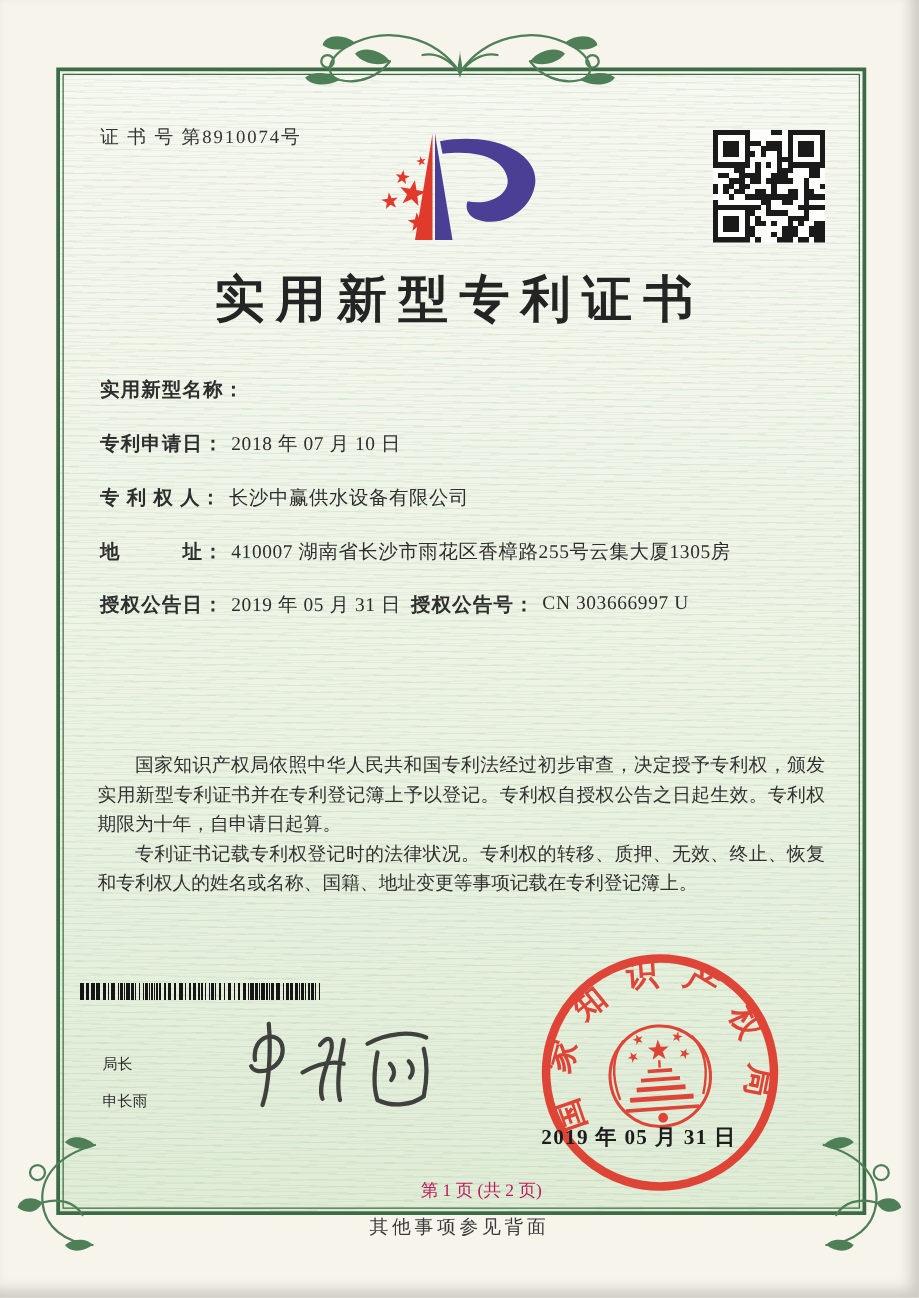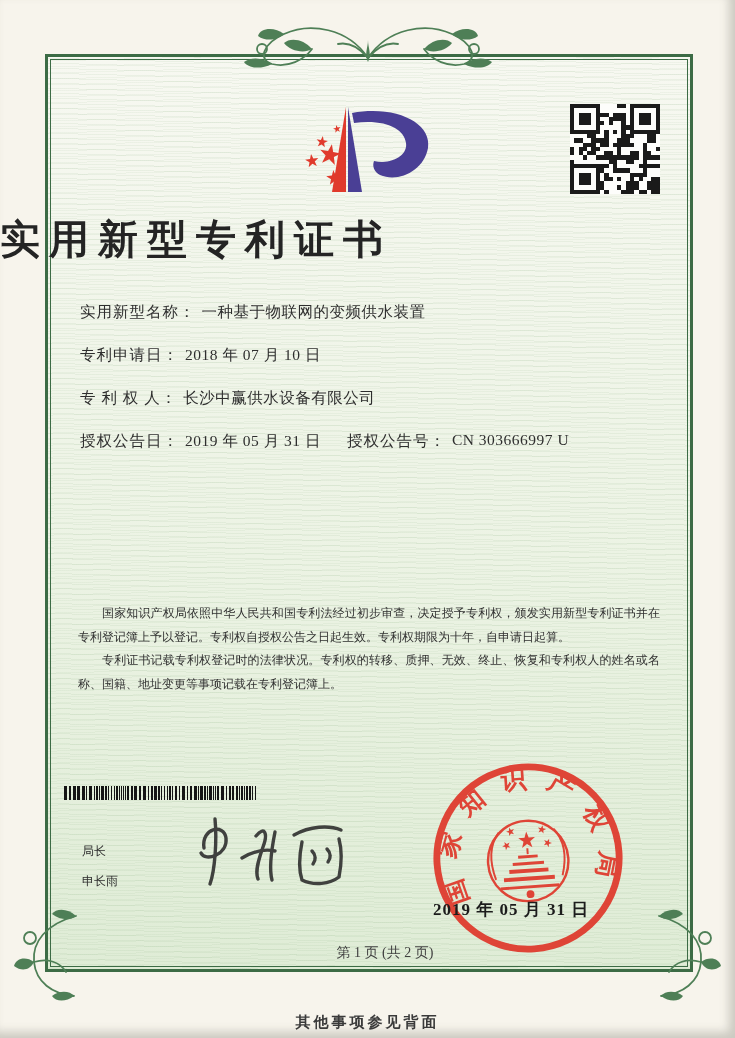--- a/index.html
+++ b/index.html
@@ -13,33 +13,33 @@
   
   .frame{position:absolute;left:45px;top:54px;width:648px;height:918px;
     border:3px solid var(--frame);
     background-image:
       repeating-linear-gradient(1.5deg, rgba(124,168,116,.10) 0 1px, rgba(0,0,0,0) 1px 5px),
       repeating-linear-gradient(-1.5deg, rgba(124,168,116,.08) 0 1px, rgba(0,0,0,0) 1px 6px),
       linear-gradient(180deg,#f7f8f1 0%,#ecf3e4 55%,#dfecd6 100%);}
   .frame::after{content:'';position:absolute;inset:2px;border:1px solid var(--frame);pointer-events:none;}
   .abs{position:absolute;}
   .cert-no{left:80px;top:100px;font-size:15px;letter-spacing:1.5px;color:#333;}
-  .title{left:0;right:0;top:212px;text-align:left;font-size:40px;font-weight:700;
+  .title{left:0;right:0;top:212px;text-align:center;font-size:40px;font-weight:700;
     letter-spacing:9px;color:#242424;}
   .fields{left:80px;top:302px;width:578px;font-size:15.5px;color:#2e2e2e;}
   .fields .row{height:43px;display:flex;align-items:flex-start;white-space:nowrap;}
-  .fields .lbl{white-space:pre;letter-spacing:1px;}
+  .fields .lbl{white-space:pre;letter-spacing:1px;font-weight:bold;}
   .fields .val{margin-left:6px;letter-spacing:.5px;}
-  .pair2{margin-left:26px;text-align:right;}
-  .bodytext{left:78px;top:602px;width:582px;font-size:12px;line-height:23.5px;
+  .pair2{margin-left:8px;text-align:right;}
+  .bodytext{left:78px;top:602px;width:582px;font-size:15px;line-height:23.5px;
     text-align:justify;color:#313131;}
   .bodytext p{text-indent:2em;}
   .director{left:82px;top:836px;font-size:12px;line-height:30px;color:#2c2c2c;}
-  .pageinfo{left:0;right:0;top:944px;text-align:center;font-size:14px;color:#404040;margin-left:35px;}
-  .footnote{left:0;right:0;top:1013px;text-align:center;font-size:15px;letter-spacing:3px;color:#3a3a3a;font-weight:bold;}
+  .pageinfo{left:0;right:0;top:944px;text-align:center;font-size:14px;color:#be185d;margin-left:35px;}
+  .footnote{left:0;right:0;top:972px;text-align:center;font-size:15px;letter-spacing:3px;color:#3a3a3a;}
   .sealdate{left:433px;top:898px;font-size:17px;font-weight:700;letter-spacing:1px;color:#1c1c1c;z-index:6;}
   svg{display:block;}
   .g-stroke{stroke:var(--orn);fill:none;stroke-width:1.8;stroke-linecap:round;}
   .g-fill{fill:var(--orn);stroke:none;}
 </style>
 </head>
 <body>
 
 <div class="page">
 
@@ -73,20 +73,21 @@
         <path class="g-stroke" d="M30,54 C44,50 56,54 62,64"></path>
       </g>
     </svg>
   </div>
   <div class="abs" style="left:641px;top:908px;z-index:3;">
     <svg width="90" height="95" viewBox="0 0 90 95">
       <use href="#corner-orn" transform="translate(90,0) scale(-1,1)"></use>
     </svg>
   </div>
 
+  <div class="abs cert-no">证 书 号 第8910074号</div>
 
   <div class="abs" style="left:286px;top:103px;">
     <svg width="150" height="92" viewBox="0 0 150 92">
       <path d="M66,10 C110,2 146,20 142,45 C138,68 112,80 94,72 C88,69 86,63 88,58 C106,62 122,52 120,40 C118,26 100,16 68,20 Z" fill="var(--logo-purple)"></path>
       <path d="M60,4 L46,89 L60,89 Z" fill="var(--logo-red)"></path>
       <path d="M62,4 L62,89 L76,89 Z" fill="var(--logo-purple)"></path>
       <g fill="var(--logo-red)">
         <polygon points="50.17,22.09 51.65,24.54 54.46,24.00 52.59,26.17 53.97,28.68 51.33,27.57 49.37,29.65 49.61,26.80 47.02,25.58 49.81,24.93"></polygon>
         <polygon points="36.84,33.06 37.67,37.27 41.91,37.96 38.16,40.05 38.82,44.30 35.67,41.38 31.83,43.32 33.64,39.42 30.61,36.37 34.87,36.88"></polygon>
         <polygon points="25.03,51.07 27.31,55.53 32.29,54.93 28.76,58.49 30.86,63.04 26.39,60.77 22.71,64.18 23.48,59.23 19.11,56.78 24.05,55.99"></polygon>
@@ -101,29 +102,32 @@
       <rect x="0" y="0" width="21" height="21" fill="#fdfdfb"></rect>
       <path id="qr-path" fill="#1a1a1a" d="M0 0h1v1h-1zM1 0h1v1h-1zM2 0h1v1h-1zM3 0h1v1h-1zM4 0h1v1h-1zM5 0h1v1h-1zM6 0h1v1h-1zM11 0h1v1h-1zM12 0h1v1h-1zM14 0h1v1h-1zM15 0h1v1h-1zM16 0h1v1h-1zM17 0h1v1h-1zM18 0h1v1h-1zM19 0h1v1h-1zM20 0h1v1h-1zM0 1h1v1h-1zM6 1h1v1h-1zM14 1h1v1h-1zM20 1h1v1h-1zM0 2h1v1h-1zM2 2h1v1h-1zM3 2h1v1h-1zM4 2h1v1h-1zM6 2h1v1h-1zM7 2h1v1h-1zM8 2h1v1h-1zM10 2h1v1h-1zM11 2h1v1h-1zM12 2h1v1h-1zM14 2h1v1h-1zM16 2h1v1h-1zM17 2h1v1h-1zM18 2h1v1h-1zM20 2h1v1h-1zM0 3h1v1h-1zM2 3h1v1h-1zM3 3h1v1h-1zM4 3h1v1h-1zM6 3h1v1h-1zM9 3h1v1h-1zM10 3h1v1h-1zM11 3h1v1h-1zM12 3h1v1h-1zM14 3h1v1h-1zM16 3h1v1h-1zM17 3h1v1h-1zM18 3h1v1h-1zM20 3h1v1h-1zM0 4h1v1h-1zM2 4h1v1h-1zM3 4h1v1h-1zM4 4h1v1h-1zM6 4h1v1h-1zM7 4h1v1h-1zM9 4h1v1h-1zM12 4h1v1h-1zM14 4h1v1h-1zM16 4h1v1h-1zM17 4h1v1h-1zM18 4h1v1h-1zM20 4h1v1h-1zM0 5h1v1h-1zM6 5h1v1h-1zM12 5h1v1h-1zM13 5h1v1h-1zM14 5h1v1h-1zM20 5h1v1h-1zM0 6h1v1h-1zM1 6h1v1h-1zM2 6h1v1h-1zM3 6h1v1h-1zM4 6h1v1h-1zM5 6h1v1h-1zM6 6h1v1h-1zM8 6h1v1h-1zM10 6h1v1h-1zM12 6h1v1h-1zM14 6h1v1h-1zM15 6h1v1h-1zM16 6h1v1h-1zM17 6h1v1h-1zM18 6h1v1h-1zM19 6h1v1h-1zM20 6h1v1h-1zM4 7h1v1h-1zM5 7h1v1h-1zM8 7h1v1h-1zM12 7h1v1h-1zM13 7h1v1h-1zM14 7h1v1h-1zM18 7h1v1h-1zM19 7h1v1h-1zM1 8h1v1h-1zM2 8h1v1h-1zM5 8h1v1h-1zM6 8h1v1h-1zM7 8h1v1h-1zM8 8h1v1h-1zM11 8h1v1h-1zM12 8h1v1h-1zM13 8h1v1h-1zM18 8h1v1h-1zM19 8h1v1h-1zM3 9h1v1h-1zM4 9h1v1h-1zM5 9h1v1h-1zM7 9h1v1h-1zM8 9h1v1h-1zM10 9h1v1h-1zM11 9h1v1h-1zM12 9h1v1h-1zM13 9h1v1h-1zM14 9h1v1h-1zM17 9h1v1h-1zM0 10h1v1h-1zM2 10h1v1h-1zM3 10h1v1h-1zM5 10h1v1h-1zM6 10h1v1h-1zM11 10h1v1h-1zM17 10h1v1h-1zM20 10h1v1h-1zM0 11h1v1h-1zM2 11h1v1h-1zM4 11h1v1h-1zM5 11h1v1h-1zM8 11h1v1h-1zM9 11h1v1h-1zM11 11h1v1h-1zM14 11h1v1h-1zM15 11h1v1h-1zM17 11h1v1h-1zM18 11h1v1h-1zM3 12h1v1h-1zM6 12h1v1h-1zM7 12h1v1h-1zM8 12h1v1h-1zM9 12h1v1h-1zM10 12h1v1h-1zM11 12h1v1h-1zM12 12h1v1h-1zM13 12h1v1h-1zM14 12h1v1h-1zM15 12h1v1h-1zM17 12h1v1h-1zM18 12h1v1h-1zM19 12h1v1h-1zM20 12h1v1h-1zM0 13h1v1h-1zM9 13h1v1h-1zM10 13h1v1h-1zM13 13h1v1h-1zM14 13h1v1h-1zM17 13h1v1h-1zM0 14h1v1h-1zM1 14h1v1h-1zM2 14h1v1h-1zM3 14h1v1h-1zM4 14h1v1h-1zM5 14h1v1h-1zM6 14h1v1h-1zM7 14h1v1h-1zM8 14h1v1h-1zM10 14h1v1h-1zM16 14h1v1h-1zM17 14h1v1h-1zM18 14h1v1h-1zM19 14h1v1h-1zM20 14h1v1h-1zM0 15h1v1h-1zM6 15h1v1h-1zM7 15h1v1h-1zM10 15h1v1h-1zM11 15h1v1h-1zM12 15h1v1h-1zM13 15h1v1h-1zM17 15h1v1h-1zM0 16h1v1h-1zM2 16h1v1h-1zM3 16h1v1h-1zM4 16h1v1h-1zM6 16h1v1h-1zM8 16h1v1h-1zM14 16h1v1h-1zM15 16h1v1h-1zM16 16h1v1h-1zM17 16h1v1h-1zM0 17h1v1h-1zM2 17h1v1h-1zM3 17h1v1h-1zM4 17h1v1h-1zM6 17h1v1h-1zM8 17h1v1h-1zM9 17h1v1h-1zM11 17h1v1h-1zM14 17h1v1h-1zM16 17h1v1h-1zM19 17h1v1h-1zM20 17h1v1h-1zM0 18h1v1h-1zM2 18h1v1h-1zM3 18h1v1h-1zM4 18h1v1h-1zM6 18h1v1h-1zM7 18h1v1h-1zM13 18h1v1h-1zM14 18h1v1h-1zM15 18h1v1h-1zM18 18h1v1h-1zM19 18h1v1h-1zM20 18h1v1h-1zM0 19h1v1h-1zM6 19h1v1h-1zM7 19h1v1h-1zM11 19h1v1h-1zM13 19h1v1h-1zM14 19h1v1h-1zM15 19h1v1h-1zM18 19h1v1h-1zM19 19h1v1h-1zM20 19h1v1h-1zM0 20h1v1h-1zM1 20h1v1h-1zM2 20h1v1h-1zM3 20h1v1h-1zM4 20h1v1h-1zM5 20h1v1h-1zM6 20h1v1h-1zM8 20h1v1h-1zM12 20h1v1h-1zM13 20h1v1h-1zM14 20h1v1h-1zM16 20h1v1h-1zM17 20h1v1h-1zM19 20h1v1h-1zM20 20h1v1h-1z"></path>
     </svg>
   </div>
 
   <div class="abs title">实用新型专利证书</div>
 
   <div class="abs fields">
     <div class="row">
       <span class="lbl">实用新型名称：</span>
-      <span class="val">一种基于物联网的变频供水装置</span>
     </div>
     <div class="row">
       <span class="lbl">专利申请日：</span>
       <span class="val">2018 年 07 月 10 日</span>
     </div>
     <div class="row">
       <span class="lbl">专 利 权 人：</span>
       <span class="val">长沙中赢供水设备有限公司</span>
+    </div>
+    <div class="row">
+      <span class="lbl">地　　　址：</span>
+      <span class="val">410007 湖南省长沙市雨花区香樟路255号云集大厦1305房</span>
     </div>
     <div class="row">
       <span class="lbl">授权公告日：</span>
       <span class="val">2019 年 05 月 31 日</span>
       <span class="lbl pair2">授权公告号：</span>
       <span class="val">CN 303666997 U</span>
     </div>
   </div>
 
   <div class="abs bodytext">

